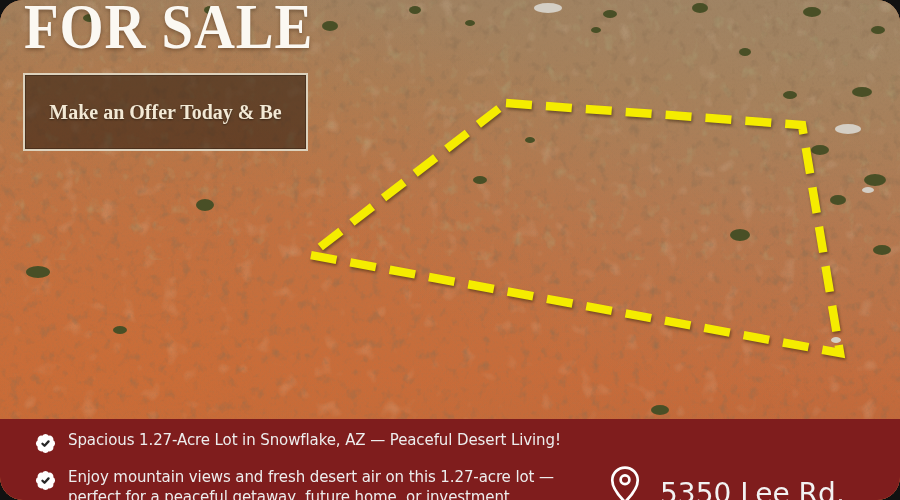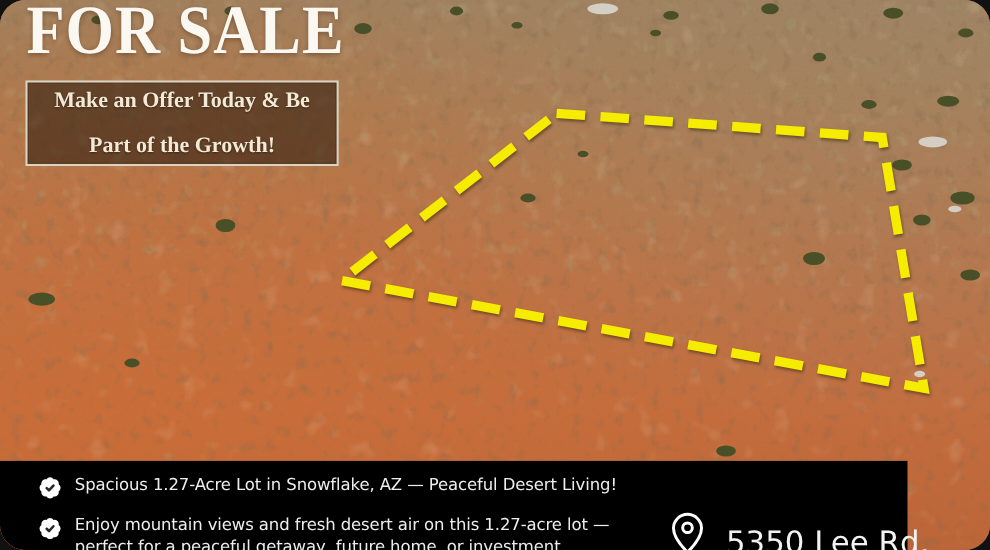--- a/index.html
+++ b/index.html
@@ -39,22 +39,22 @@
     position:absolute;left:275px;top:359px;width:336px;height:54px;
     box-sizing:border-box;border:2px solid rgba(229,219,201,.85);
     background:rgba(40,28,18,.58);
     display:flex;flex-direction:column;justify-content:center;align-items:center;
   }
   .acre-box span{
     font-size:21px;line-height:26px;color:#f6f5f2;white-space:nowrap;
     text-shadow:0 1px 2px rgba(0,0,0,.4);
   }
   .bottom-bar{
-    position:absolute;left:0;top:419px;width:825px;height:81px;
-    background:#000000;
+    position:absolute;left:0;top:419px;width:900px;height:81px;
+    background:#7f1d1d;
   }
   .features{position:absolute;left:34px;top:11px;width:560px;display:flex;flex-direction:column;gap:8px;}
   .feature{display:flex;align-items:flex-start;gap:11px;}
   .feature .badge{flex:0 0 auto;margin-top:2px;}
   .feature-text{
     width:512px;font-size:15px;line-height:20px;color:#ededed;letter-spacing:-0.1px;
   }
   .address{position:absolute;left:608px;top:45px;display:flex;gap:18px;align-items:flex-start;}
   .address .pin{flex:0 0 auto;}
   .addr-lines{display:flex;flex-direction:column;}
@@ -151,21 +151,20 @@
   </div>
 
   <svg class="boundary" width="900" height="500" viewBox="0 0 900 500">
     <polygon points="506,103 802,125 840,353 310,255" fill="none" stroke="#f5ec00" stroke-width="8.5" stroke-dasharray="26 14" stroke-linecap="butt"></polygon>
   </svg>
 
   <h1 class="for-sale">FOR SALE</h1>
 
   <div class="offer-box">
     <span>Make an Offer Today &amp; Be</span>
-    <span>Part of the Growth!</span>
   </div>
 
 
   <div class="bottom-bar">
 
     <div class="features">
       <div class="feature">
         <span class="badge">
           <svg width="23" height="23" viewBox="0 0 24 24">
             <path fill="#ffffff" d="M3.85 8.62a4 4 0 0 1 4.78-4.77 4 4 0 0 1 6.74 0 4 4 0 0 1 4.78 4.78 4 4 0 0 1 0 6.74 4 4 0 0 1-4.77 4.78 4 4 0 0 1-6.75 0 4 4 0 0 1-4.78-4.77 4 4 0 0 1 0-6.76Z"></path>

